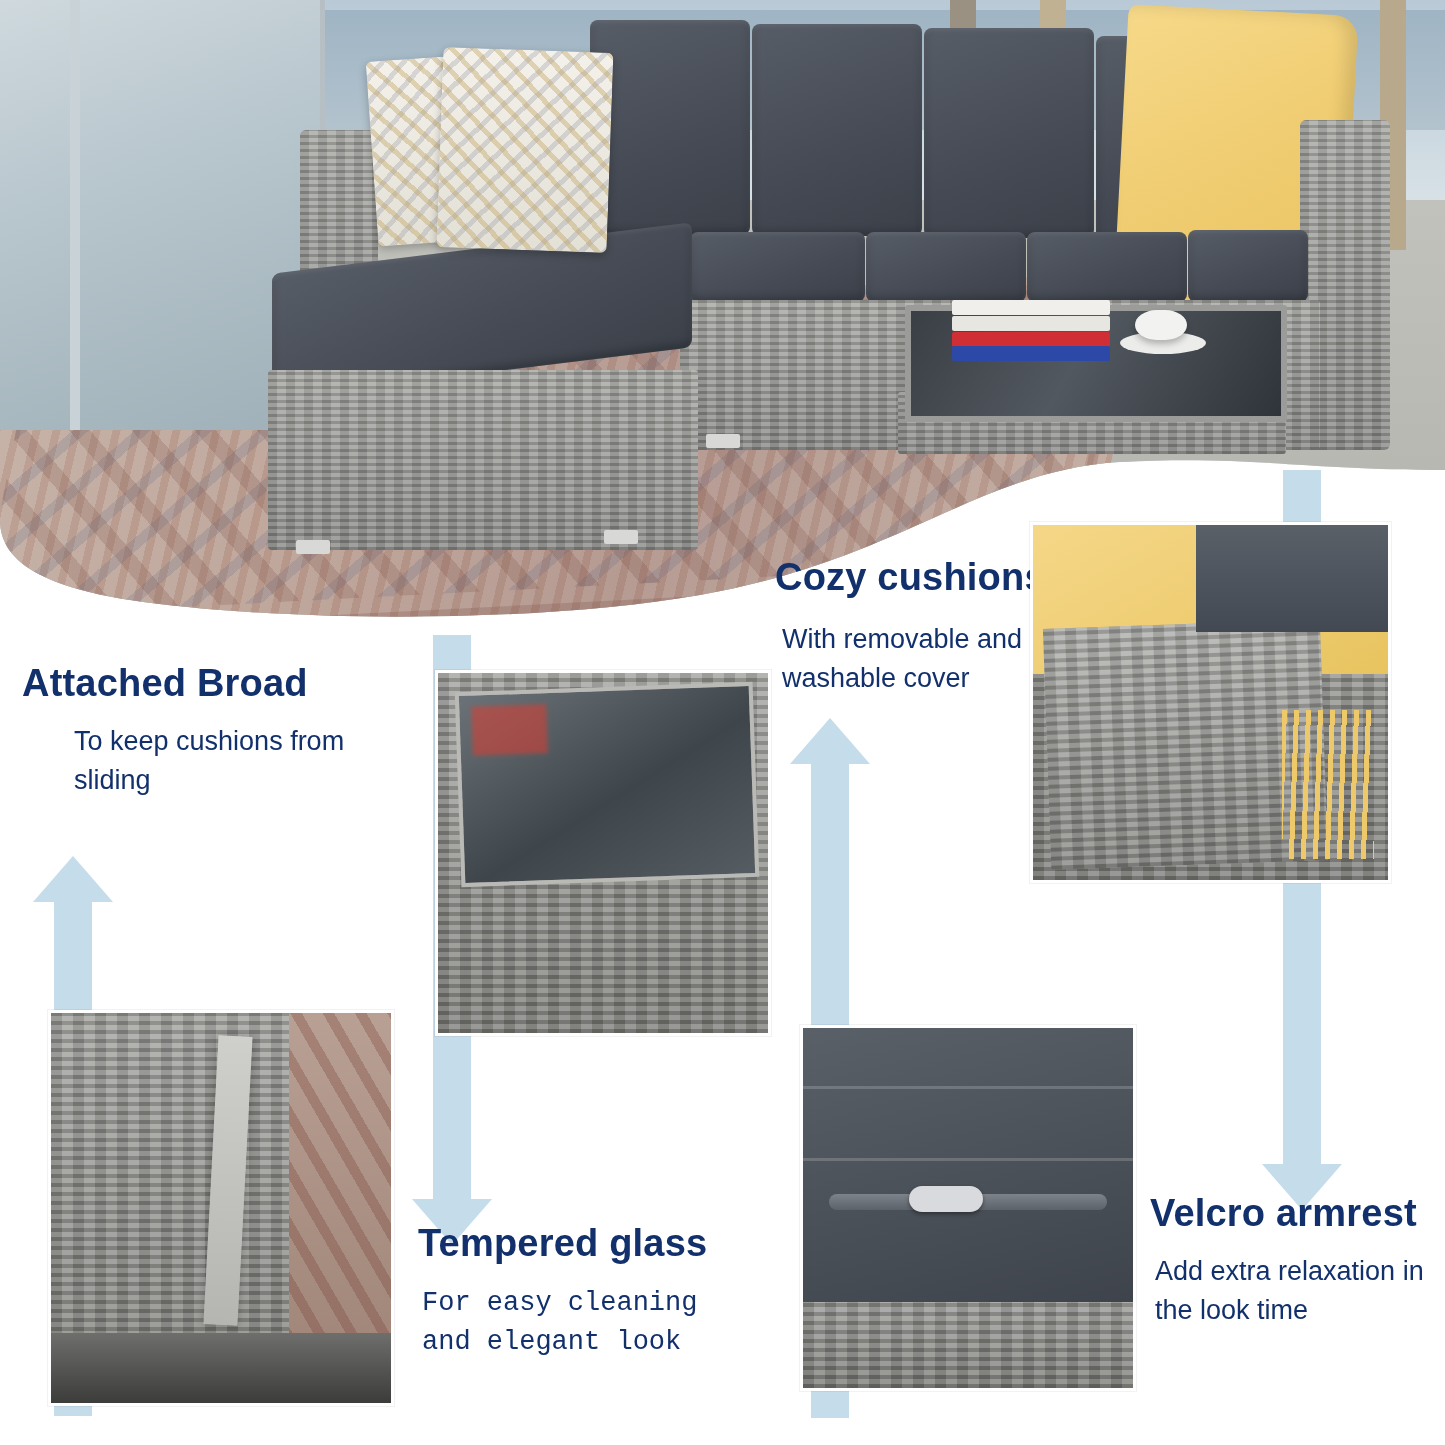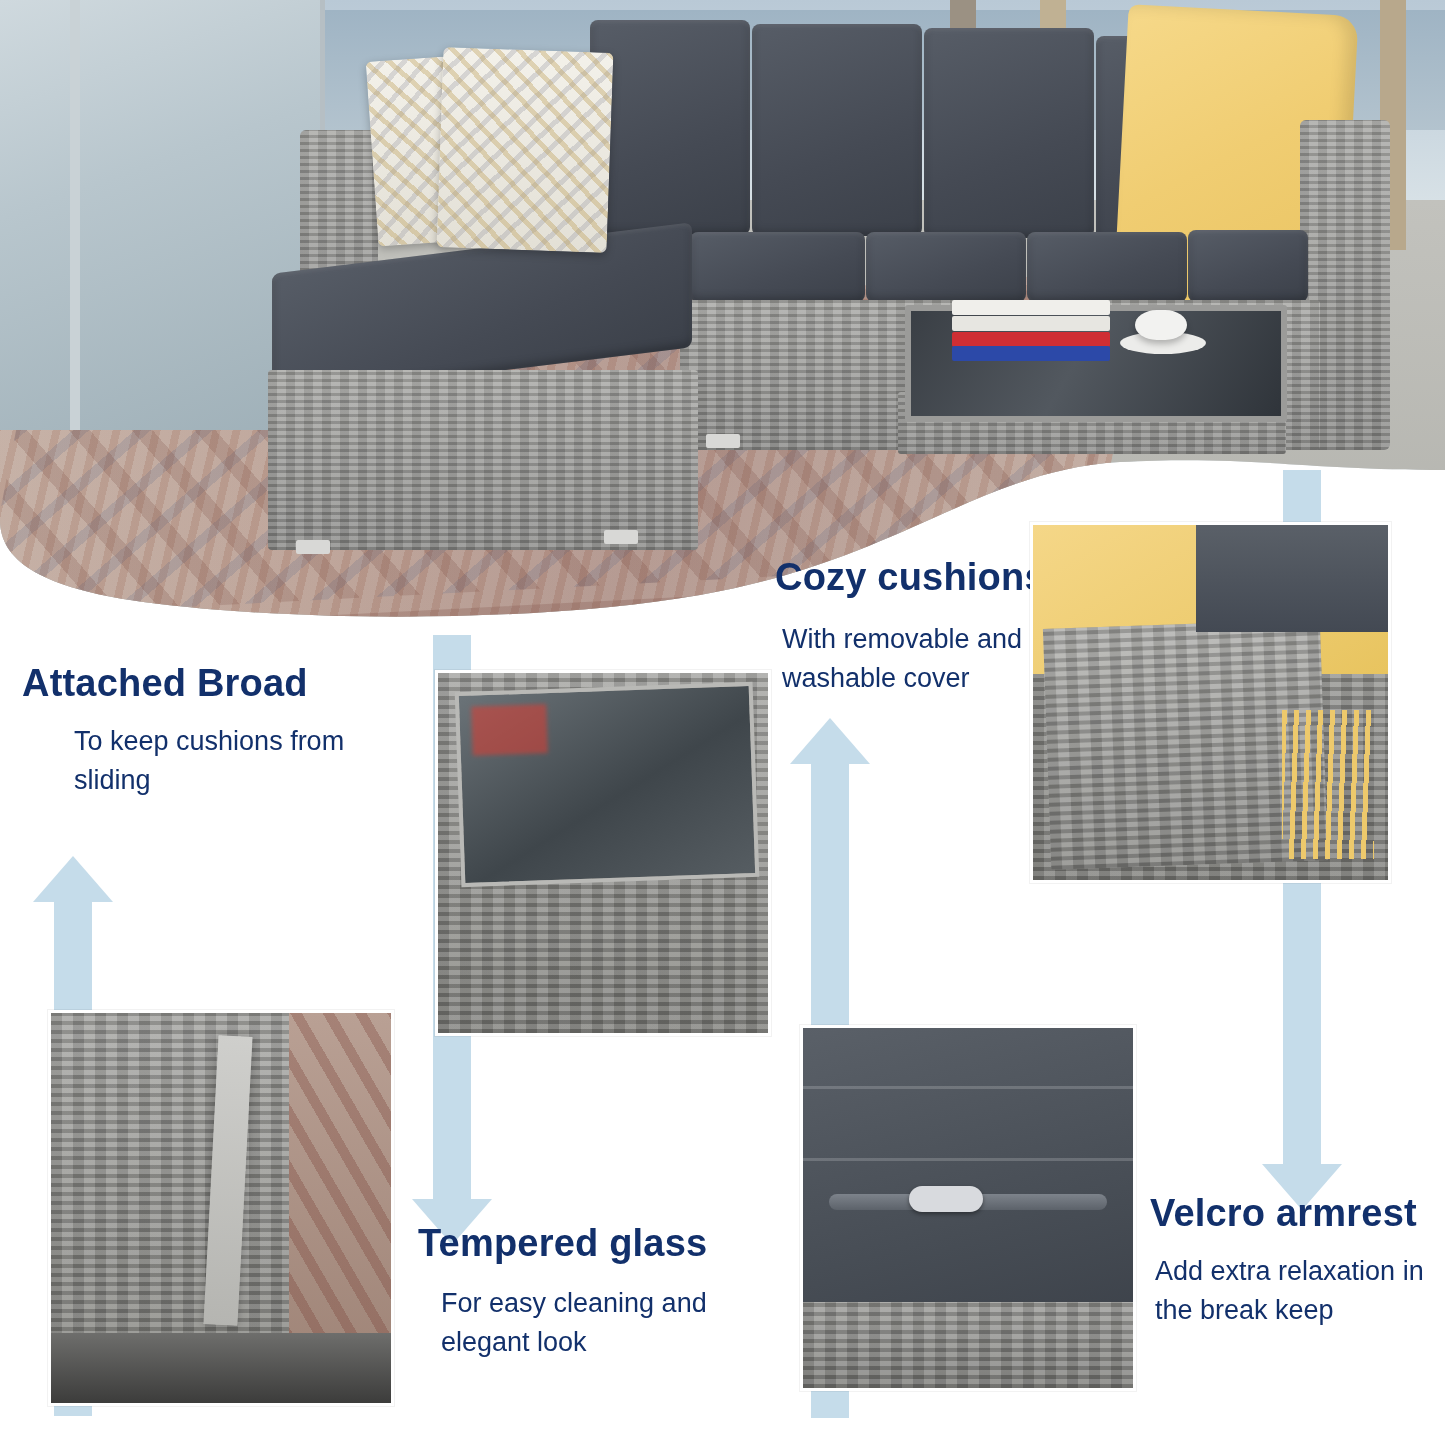--- a/index.html
+++ b/index.html
@@ -401,21 +401,21 @@
 </div>
 
 <div class="panel" style="left:435px; top:670px; width:330px; height:360px;">
   <div class="wv"></div>
   <div class="glass-sheet">
     <div class="flare"></div>
   </div>
 </div>
 
 <div class="callout-title" style="left:418px; top:1222px;">Tempered glass</div>
-<div class="callout-body" style="left:441px; top:1284px; width:320px;">For easy cleaning and elegant look</div>
+<div class="callout-body" style="left:422px; top:1284px; width:320px;font-family:Liberation Mono, monospace;">For easy cleaning and elegant look</div>
 
 <div class="callout-title" style="left:775px; top:556px;">Cozy cushions</div>
 <div class="callout-body" style="left:782px; top:620px; width:270px;">With removable and washable cover</div>
 
 <div class="arrow arrow-up" style="left:790px; top:718px; width:80px; height:700px;">
   <div class="head"></div>
   <div class="shaft"></div>
 </div>
 
 <div class="panel" style="left:800px; top:1025px; width:330px; height:360px;">
@@ -437,13 +437,13 @@
 
 <div class="panel" style="left:1030px; top:522px; width:355px; height:355px;">
   <div class="wv"></div>
   <div class="blanket-bit"></div>
   <div class="armrest-box"></div>
   <div class="armrest-cushion"></div>
   <div class="fringe"></div>
 </div>
 
 <div class="callout-title" style="left:1150px; top:1192px;">Velcro armrest</div>
-<div class="callout-body" style="left:1155px; top:1252px; width:285px;">Add extra relaxation in the break keep</div>
+<div class="callout-body" style="left:1155px; top:1252px; width:285px;">Add extra relaxation in the look time</div>
 
 </body></html>

